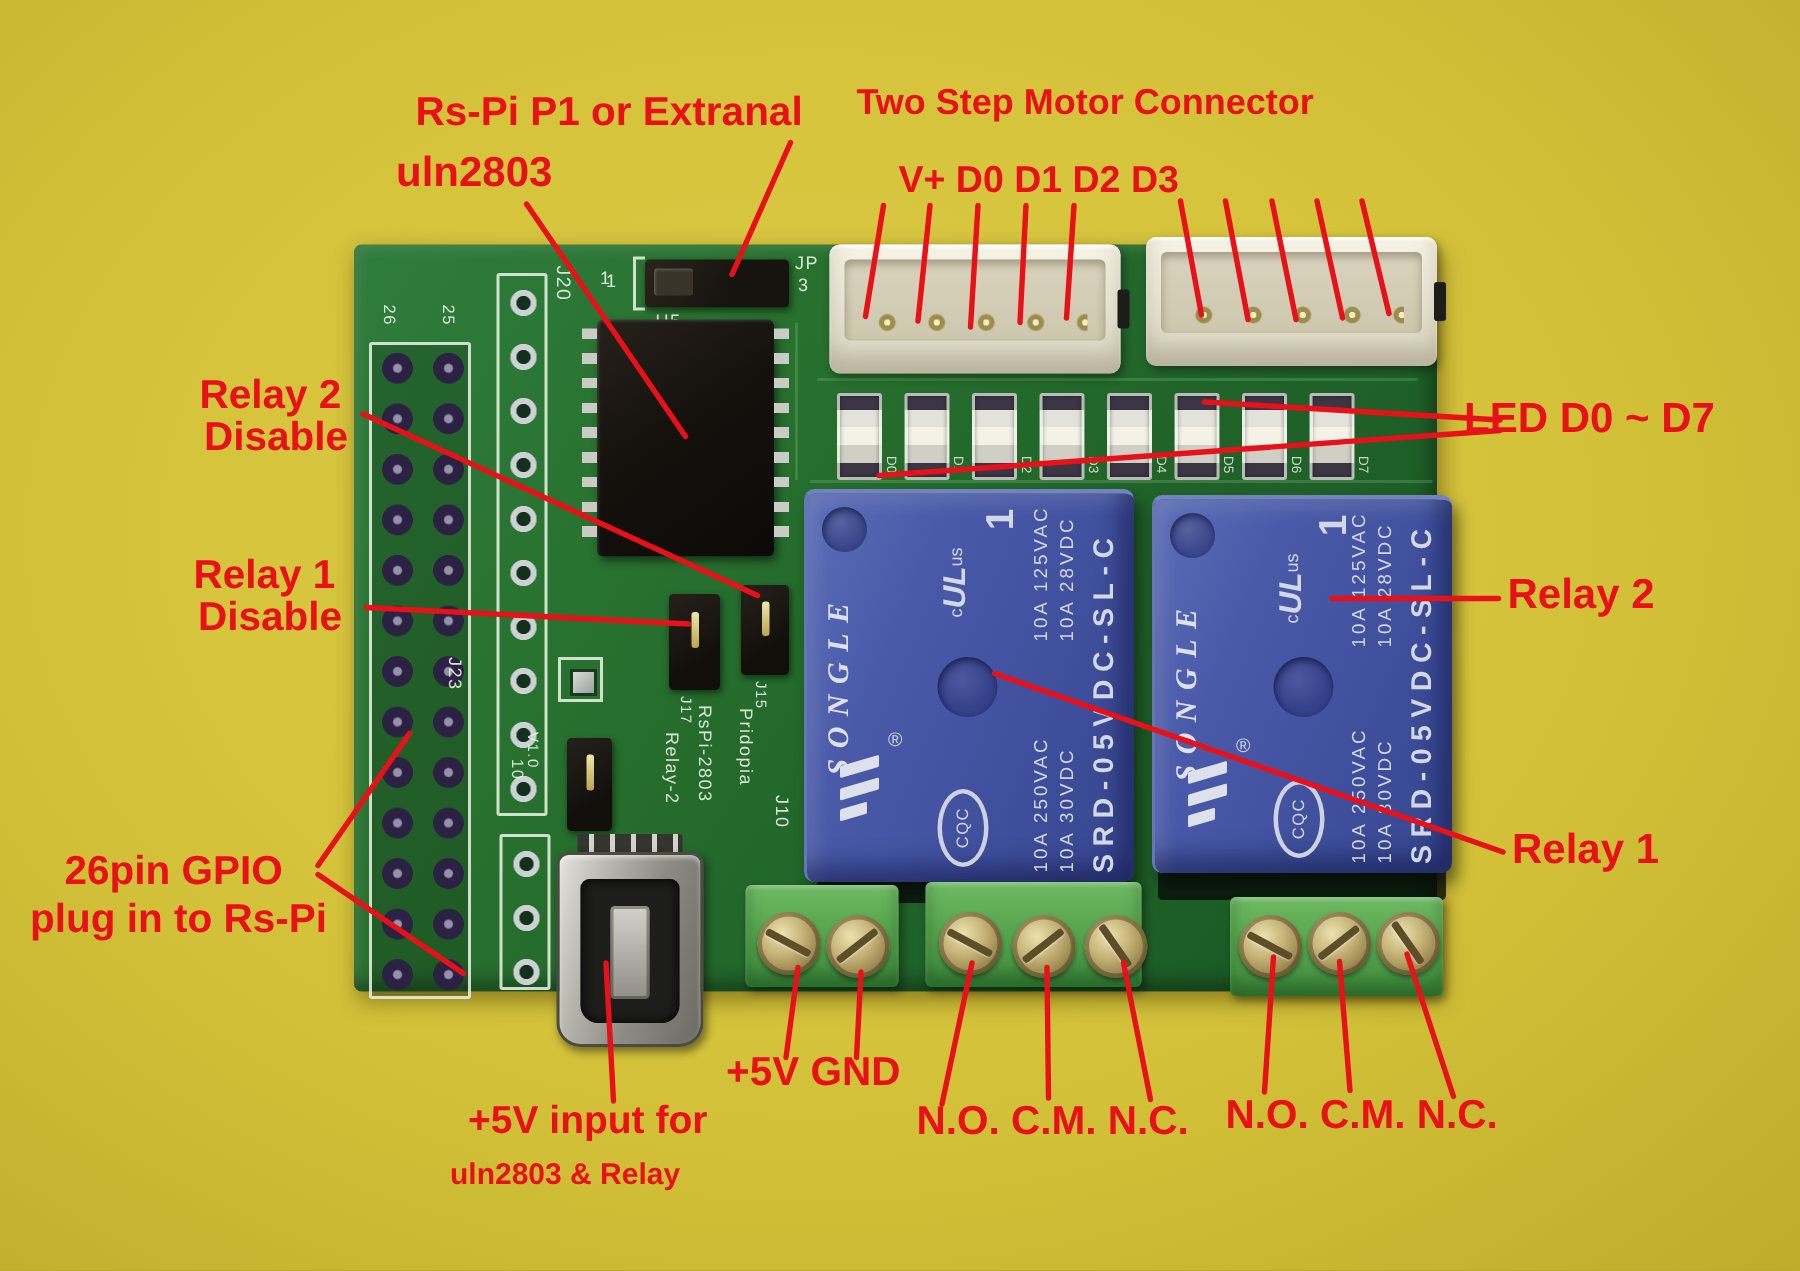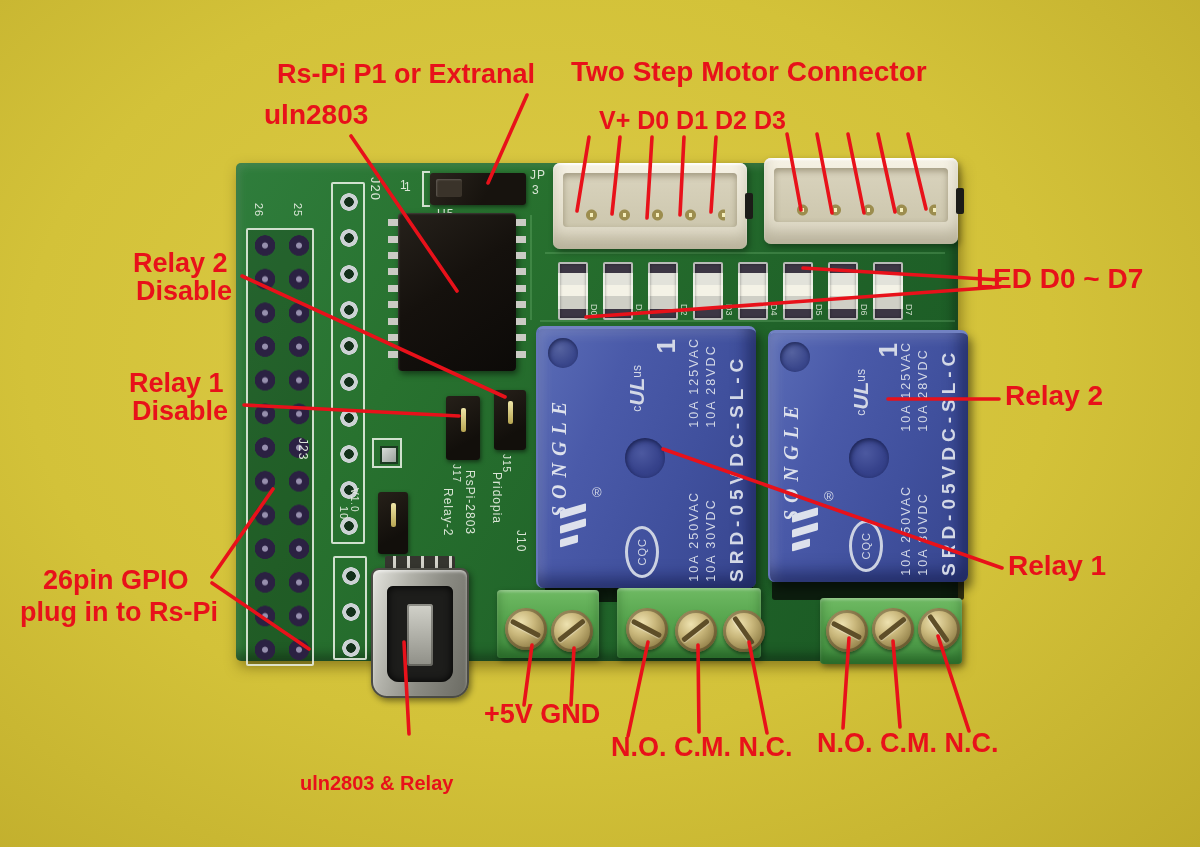--- a/index.html
+++ b/index.html
@@ -360,30 +360,31 @@
     <line x1="767" y1="733" x2="749" y2="642"></line>
     <line x1="843" y1="728" x2="849" y2="638"></line>
     <line x1="900" y1="727" x2="893" y2="641"></line>
     <line x1="969" y1="731" x2="938" y2="636"></line>
     <line x1="409" y1="734" x2="404" y2="642"></line>
     <line x1="888" y1="399" x2="999" y2="399"></line>
     <line x1="663" y1="449" x2="1002" y2="568"></line>
   </svg>
 
   <div class="ann" style="left:277px;top:60px;">Rs-Pi P1 or Extranal</div>
-  <div class="ann" style="left:571px;top:57px;font-size:28px;">Two Step Motor Connector</div>
+  <div class="ann" style="left:571px;top:57px;font-size:24px;">Two Step Motor Connector</div>
   <div class="ann" style="left:264px;top:100px;font-size:28px;">uln2803</div>
   <div class="ann" style="left:575px;top:107px;font-size:25px;margin-left:24px;">V+ D0 D1 D2 D3</div>
   <div class="ann" style="left:976px;top:264px;font-size:28px;">LED D0 ~ D7</div>
   <div class="ann" style="left:133px;top:249px;">Relay 2</div>
   <div class="ann" style="left:136px;top:277px;">Disable</div>
   <div class="ann" style="left:129px;top:369px;">Relay 1</div>
   <div class="ann" style="left:132px;top:397px;">Disable</div>
   <div class="ann" style="left:43px;top:566px;text-align:center;">26pin GPIO</div>
   <div class="ann" style="left:20px;top:598px;">plug in to Rs-Pi</div>
   <div class="ann" style="left:484px;top:700px;">+5V GND</div>
+  <div class="ann" style="left:312px;top:733px;font-size:26px;">+5V input for</div>
   <div class="ann" style="left:300px;top:773px;font-size:20px;">uln2803 &amp; Relay</div>
   <div class="ann" style="left:611px;top:733px;">N.O. C.M. N.C.</div>
   <div class="ann" style="left:817px;top:729px;">N.O. C.M. N.C.</div>
   <div class="ann" style="left:1005px;top:381px;font-size:28px;">Relay 2</div>
   <div class="ann" style="left:1008px;top:551px;font-size:28px;">Relay 1</div>
 
 </div>
 
 </body></html>

